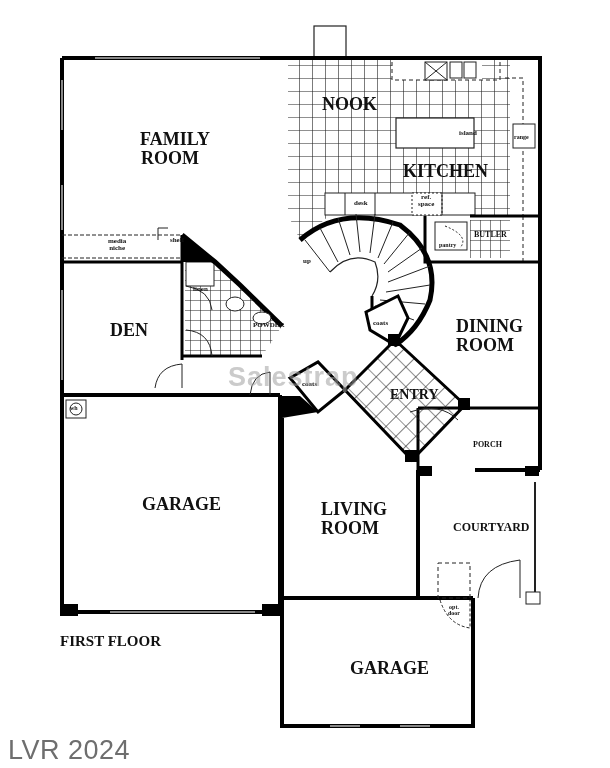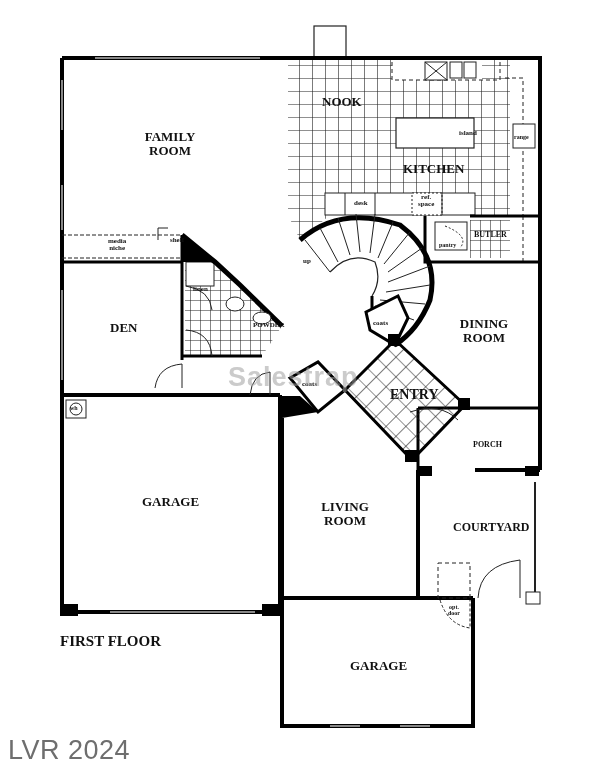--- a/index.html
+++ b/index.html
@@ -1,19 +1,19 @@
 <!DOCTYPE html>
 <html><head>
   <meta charset="utf-8">
   <style>
     html, body { margin: 0; padding: 0; background: #ffffff; }
     body { width: 610px; height: 768px; position: relative; overflow: hidden; font-family: "Liberation Serif", serif; }
     #plan { position: absolute; left: 0; top: 0; width: 610px; height: 768px; }
     .lbl { position: absolute; font-family: "Liberation Serif", serif; color: #111; text-align: center; line-height: 1.05; font-weight: bold; white-space: nowrap; }
-    .lbl.big { font-size: 13px; }
+    .lbl.big { font-size: 18px; }
     .lbl.small { font-size: 7px; font-weight: bold; }
     .floor-title { position: absolute; left: 60px; top: 633px; font-family: "Liberation Serif", serif; font-size: 15px; font-weight: bold; color: #111; }
     .credit { position: absolute; left: 8px; top: 735px; font-family: "Liberation Sans", sans-serif; font-size: 27px; color: #6e6e6e; letter-spacing: 0.5px; }
     .watermark { position: absolute; left: 228px; top: 362px; font-family: "Liberation Sans", sans-serif; font-size: 27px; font-weight: bold; color: rgba(160,160,160,0.55); letter-spacing: 1px; }
   </style>
 </head>
 <body>
 
 <svg id="plan" width="610" height="768" viewBox="0 0 610 768" xmlns="http://www.w3.org/2000/svg">
   <defs>

